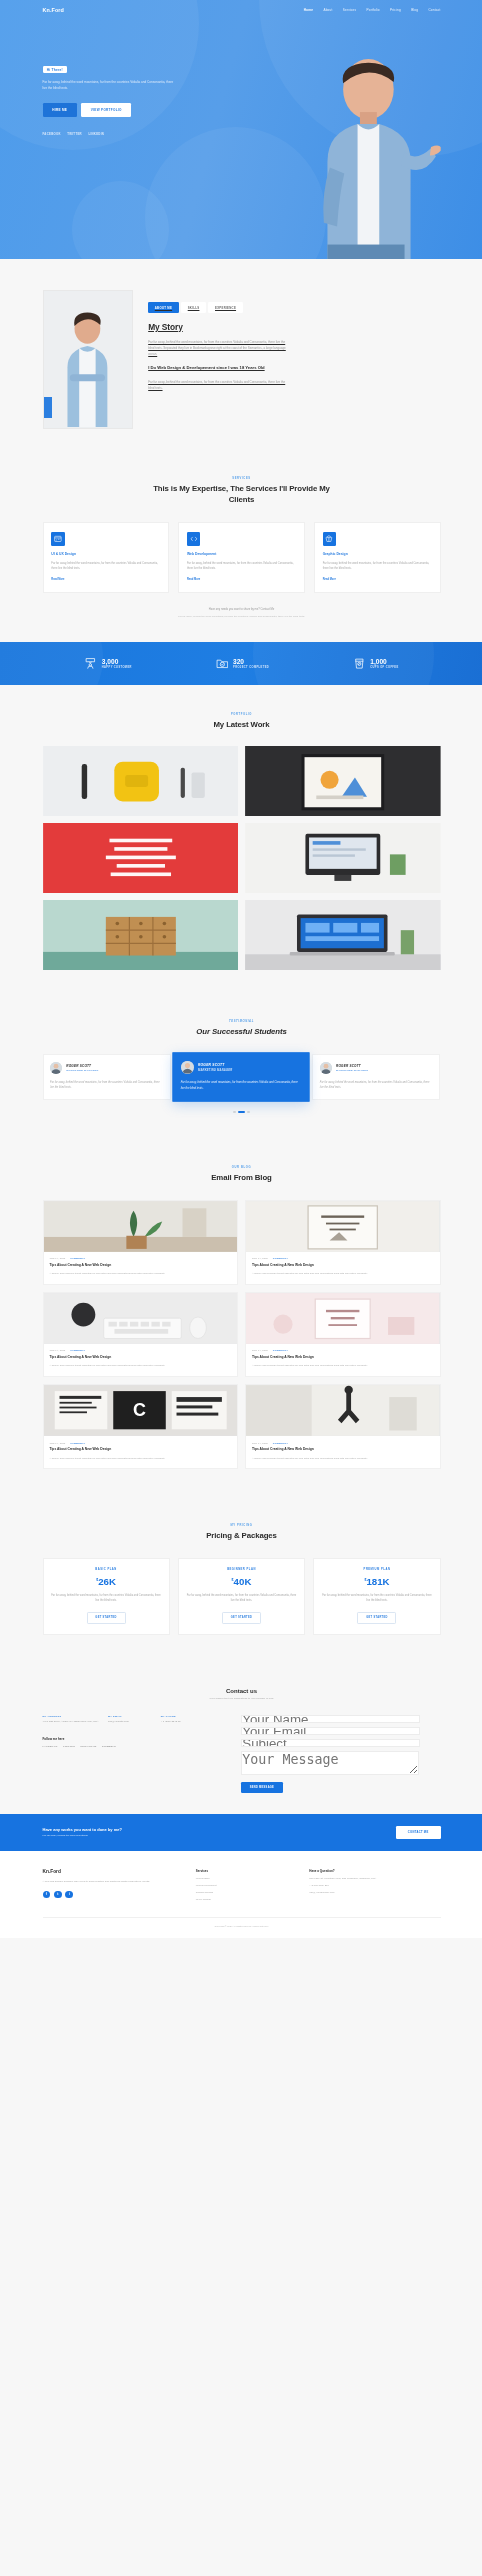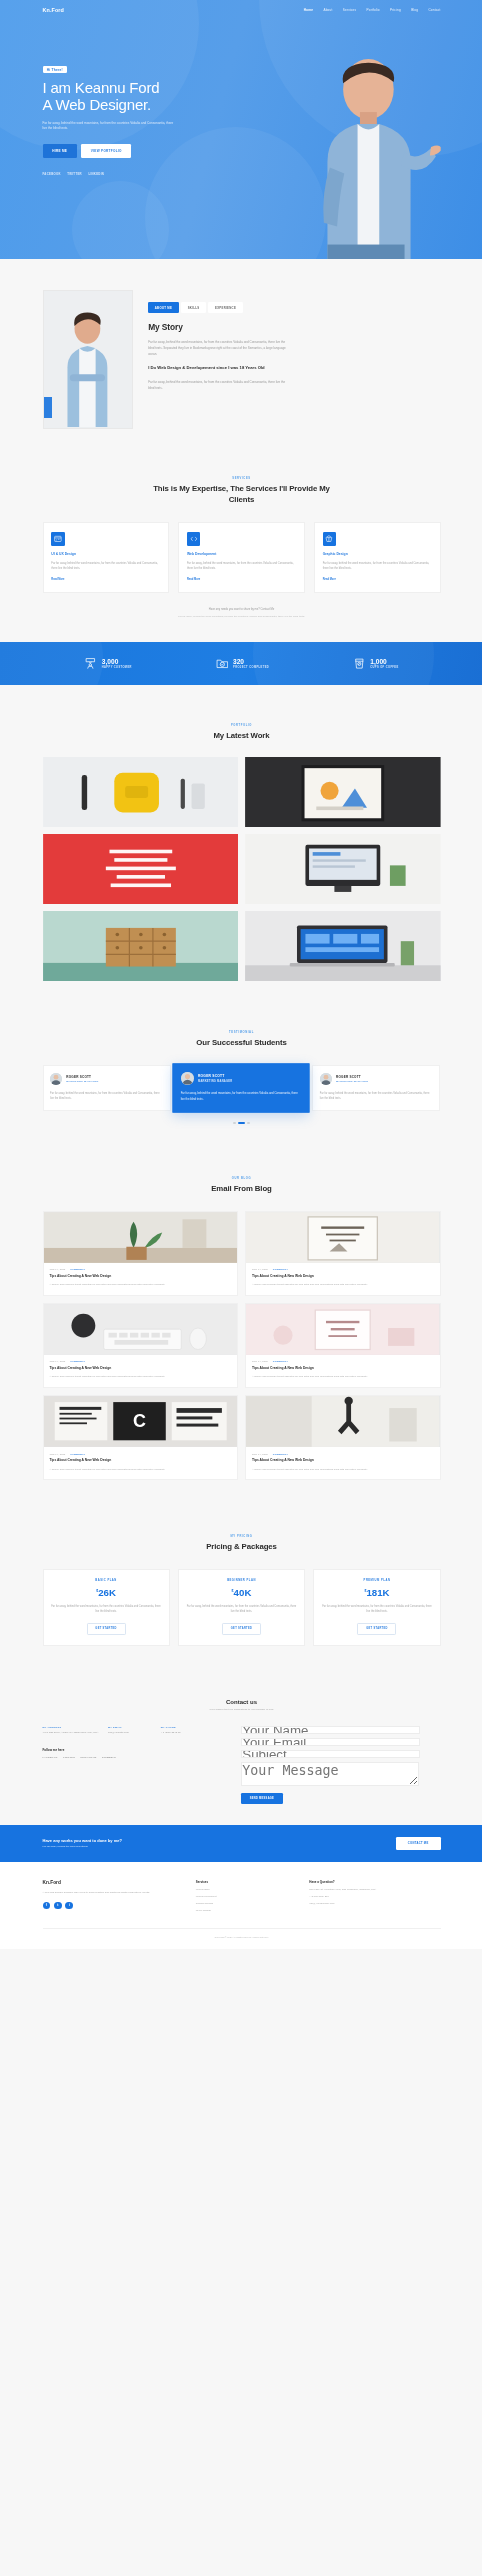--- a/index.html
+++ b/index.html
@@ -41,21 +41,21 @@
     letter-spacing:0.3px;padding:4.8px 9.7px;border:none;border-radius:1.2px;}
   .btn-ghost{background:#fff;color:#2c7fe0;font-size:3.1px;font-weight:bold;
     letter-spacing:0.3px;padding:4.8px 9.7px;border:none;border-radius:1.2px;}
   .hero-social{display:flex;gap:6.6px;margin-top:14.5px;}
   .hero-social span{color:#dbe9fb;font-size:2.8px;font-weight:bold;letter-spacing:0.3px;}
 
   .hero-photo{position:absolute;right:42px;bottom:0;width:150px;height:212px;z-index:4;}
 
   
   .about{background:#f7f7f7;padding:31px 0 35px;}
-  .about-row{display:flex;gap:15.7px;position:relative;}
+  .about-row{display:flex;gap:15.7px;position:relative;text-decoration:underline;}
   .about-img{width:90px;height:139px;border:0.6px solid #e8e8e8;background:#eceff1;
     position:relative;overflow:hidden;}
   .about-accent{position:absolute;left:0;top:106px;width:8.4px;height:20.5px;background:#2c7fe0;}
   .about-text{flex:1;padding-top:12px;}
   .tabs{display:flex;gap:2.4px;}
   .tab{font-size:2.8px;font-weight:bold;letter-spacing:0.3px;padding:3.6px 6.6px;
     background:#fff;color:#6b6b6b;border-radius:1.2px;}
   .tab.on{background:#1773e0;color:#fff;}
   .sec-h2{font-size:8.4px;font-weight:bold;margin-top:8.4px;letter-spacing:-0.1px;}
   .body-p{font-size:3px;line-height:2;color:#9a9a9a;margin-top:7.2px;width:139px;}
@@ -85,26 +85,26 @@
   .s1{width:139px;height:139px;left:-36px;top:-54px;}
   .s2{width:181px;height:181px;left:253px;top:-78px;}
   .stat-row{position:relative;z-index:3;width:398px;margin:0 auto;
     display:flex;justify-content:space-around;}
   .stat{display:flex;align-items:center;gap:4.8px;}
   .stat svg{width:12.7px;height:12.7px;}
   .stat-num{color:#fff;font-size:6.6px;font-weight:bold;line-height:1.1;}
   .stat-lbl{color:#d4e6fb;font-size:2.6px;font-weight:bold;letter-spacing:0.4px;margin-top:1.2px;}
 
   
-  .portfolio{padding:39px 0 24px;background:#f7f7f7;}
+  .portfolio{padding:28px 0 24px;background:#f7f7f7;}
   .pf-grid{display:grid;grid-template-columns:1fr 1fr;gap:6.6px;margin-top:15.7px;}
   .pf-item{height:70px;overflow:hidden;position:relative;}
 
   
-  .testi{padding:26.5px 0 26.5px;background:#f7f7f7;}
+  .testi{padding:26.5px 0 26.5px;background:#f7f7f7;font-style:italic;}
   .t-grid{display:flex;gap:6.6px;margin-top:15.7px;align-items:center;}
   .t-card{flex:1;background:#fff;border:0.6px solid #f0f0f0;padding:7.2px 6.6px 8.4px;}
   .t-card.hl{background:#1773e0;border-color:#1773e0;transform:scale(1.07);
     box-shadow:0 3.6px 11px rgba(23,115,224,.25);}
   .t-head{display:flex;align-items:center;gap:4.2px;}
   .t-av{width:12px;height:12px;border-radius:50%;overflow:hidden;background:#cfd8dd;}
   .t-name{font-size:3.1px;font-weight:bold;letter-spacing:0.2px;}
   .t-role{font-size:2.5px;color:#4b92e6;font-weight:bold;letter-spacing:0.2px;margin-top:1.2px;}
   .t-card.hl .t-name{color:#fff;}
   .t-card.hl .t-role{color:#cfe3fa;}
@@ -198,24 +198,20 @@
       <a href="#">Portfolio</a>
       <a href="#">Pricing</a>
       <a href="#">Blog</a>
       <a href="#">Contact</a>
     </div>
   </nav>
 
   <div class="hero-body">
     <div class="hero-left">
       <div class="pill">Hi There!</div>
-      <h1 class="hero-h1">
-        <span>I am Keannu Ford</span><br>
-        <span>A Web Designer.</span>
-      </h1>
       <p class="hero-sub">Far far away, behind the word mountains, far from the countries Vokalia and Consonantia, there live the blind texts.</p>
       <div class="hero-btns">
         <button class="btn-solid">HIRE ME</button>
         <button class="btn-ghost">VIEW PORTFOLIO</button>
       </div>
       <div class="hero-social">
         <span>FACEBOOK</span>
         <span>TWITTER</span>
         <span>LINKEDIN</span>
       </div>

